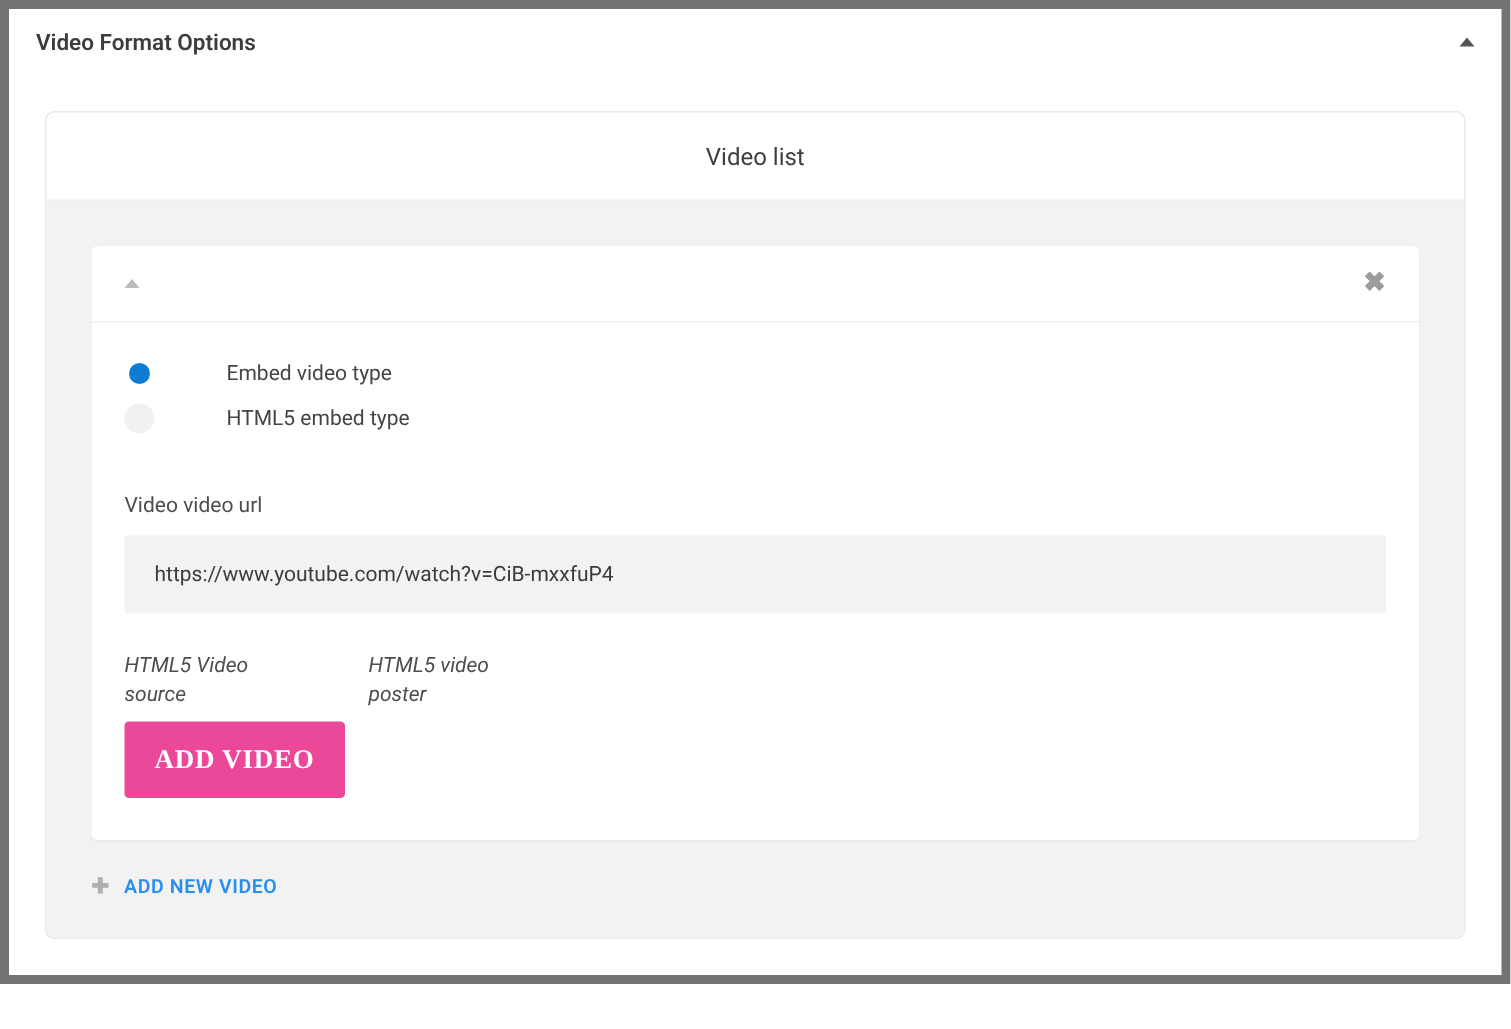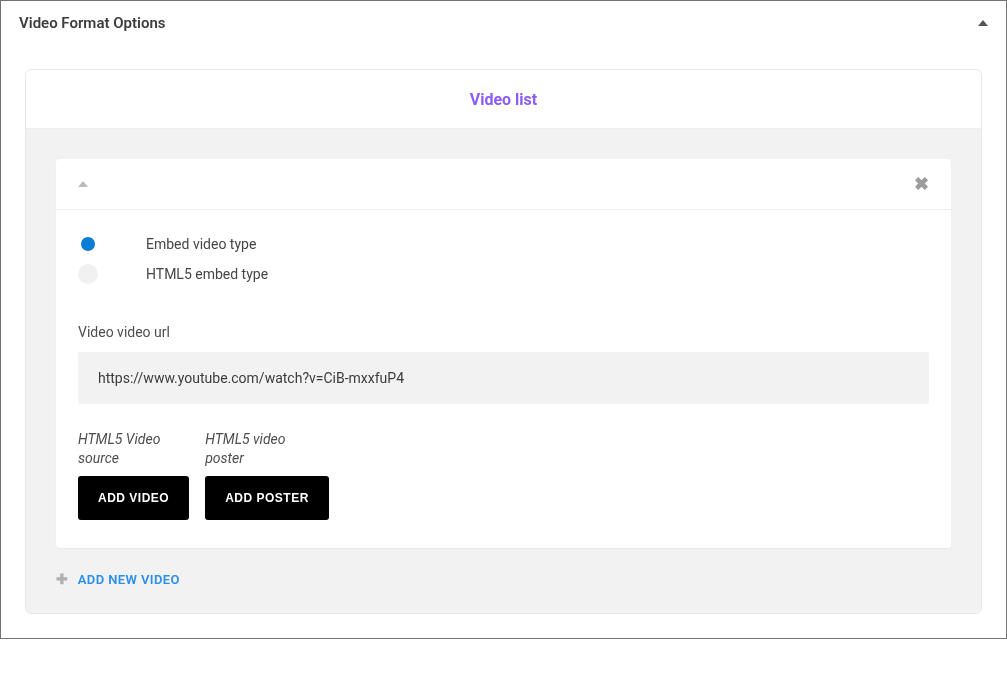--- a/index.html
+++ b/index.html
@@ -11,21 +11,21 @@
     color: #444;
     padding: 0;
   }
   .page {
     width: 1007px;
     min-height: 686px;
     background: #fff;
     position: relative;
   }
   .accordion {
-    border: 1px solid #737373;
+    border: 6px solid #737373;
     margin: 0 0 12px 0;
   }
   .acc-header {
     display: flex;
     justify-content: space-between;
     align-items: center;
     padding: 13px 18px;
     cursor: pointer;
   }
   .acc-title {
@@ -45,22 +45,22 @@
   .panel-outer {
     border: 1px solid #e8e8e8;
     border-radius: 6px;
     background: #fff;
     overflow: hidden;
   }
   .panel-title {
     text-align: center;
     padding: 20px 0 19px;
     font-size: 16px;
-    font-weight: 700;
-    color: #8b5cf6;
+    font-weight: 400;
+    color: #404040;
     border-bottom: 1px solid #eee;
   }
   .panel-inner {
     background: #f2f2f2;
     padding: 30px 30px 26px;
   }
   .card {
     background: #fff;
     border-radius: 4px;
     box-shadow: 0 1px 2px rgba(0,0,0,0.04);
@@ -149,30 +149,30 @@
   }
   .col-label {
     font-size: 14px;
     color: #4e4e4e;
     line-height: 1.35;
     margin-bottom: 8px;
     max-width: 106px;
     font-style: italic;
   }
   .btn-dark {
-    background: #000000;
+    background: #ec4899;
     color: #fff;
     border: none;
-    font-size: 12px;
+    font-size: 18px;
     font-weight: 600;
     letter-spacing: 0.5px;
     padding: 15px 20px;
     border-radius: 3px;
     cursor: pointer;
-    font-family: Liberation Sans, sans-serif;
+    font-family: Liberation Serif, serif;
     text-transform: uppercase;
   }
   .add-new-row {
     margin-top: 24px;
     display: flex;
     align-items: center;
     gap: 10px;
     cursor: pointer;
   }
   .plus-icon {
@@ -227,21 +227,20 @@
               <span class="field-label">Video video url</span>
               <input class="input-box" type="text" value="https://www.youtube.com/watch?v=CiB-mxxfuP4" style="">
 
               <div class="cols">
                 <div class="col">
                   <span class="col-label">HTML5 Video source</span>
                   <button class="btn-dark">Add Video</button>
                 </div>
                 <div class="col">
                   <span class="col-label">HTML5 video poster</span>
-                  <button class="btn-dark">Add Poster</button>
                 </div>
               </div>
 
             </div>
           </div>
 
           <div class="add-new-row">
             <span class="plus-icon">✚</span>
             <span class="add-new-label">Add New Video</span>
           </div>

